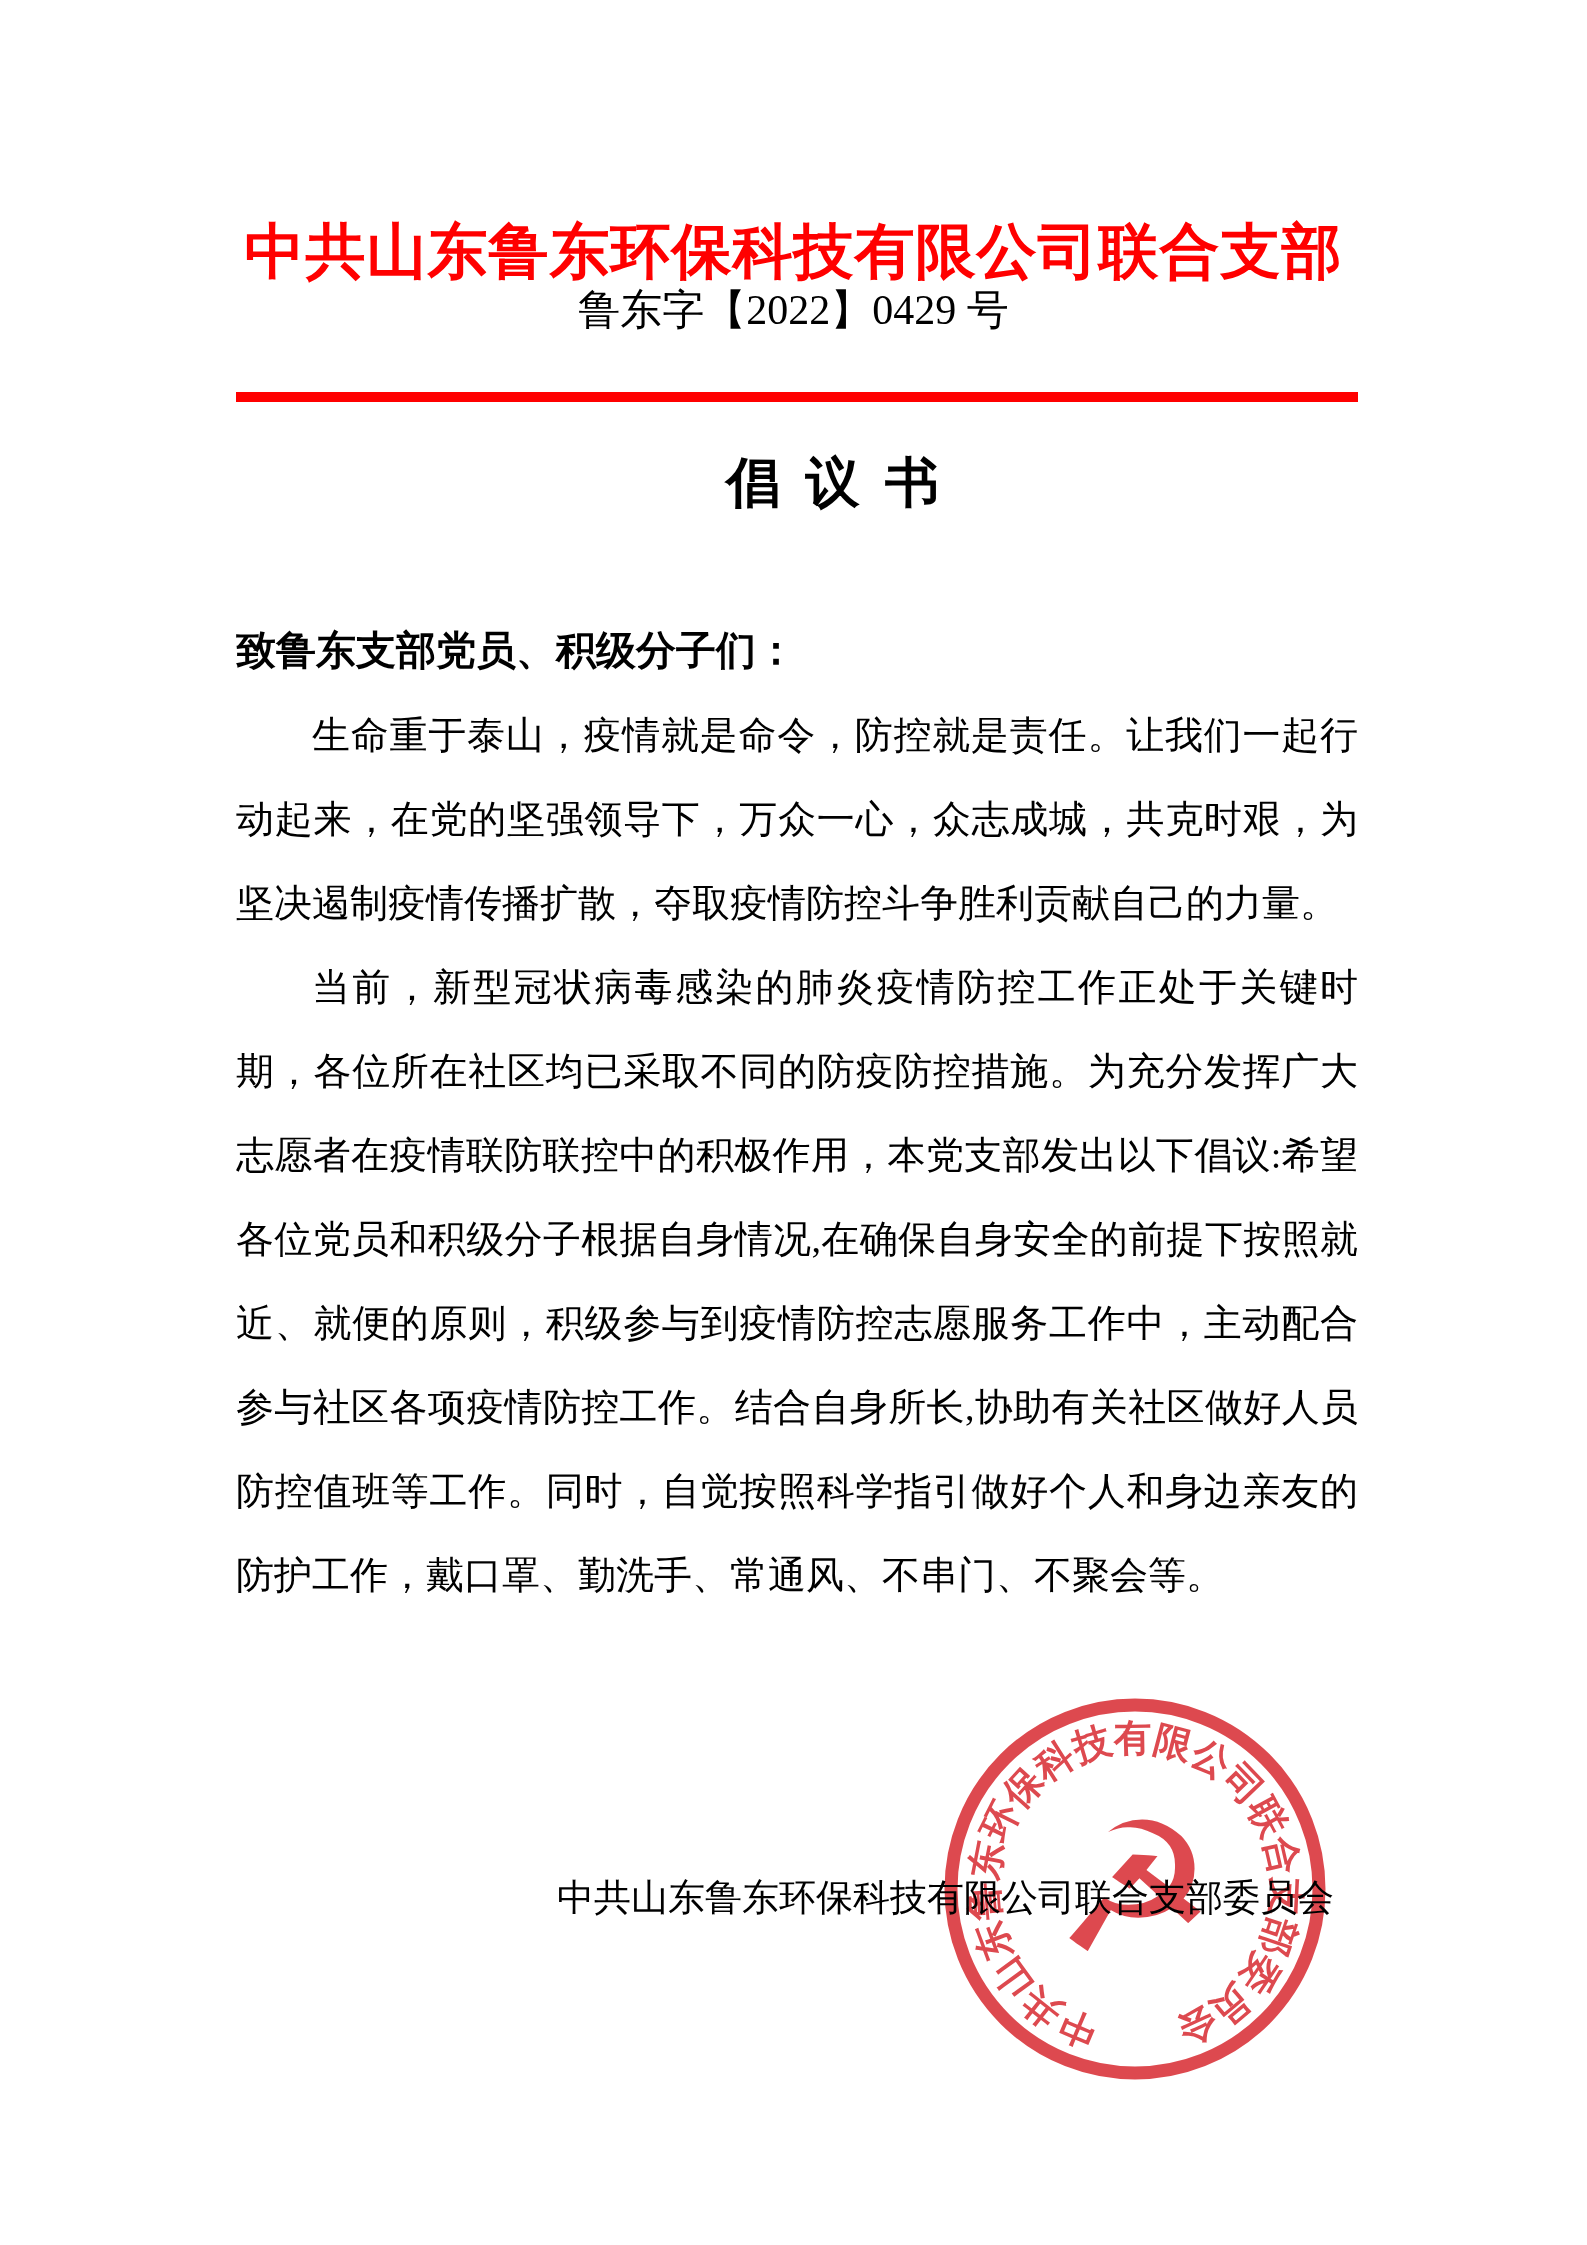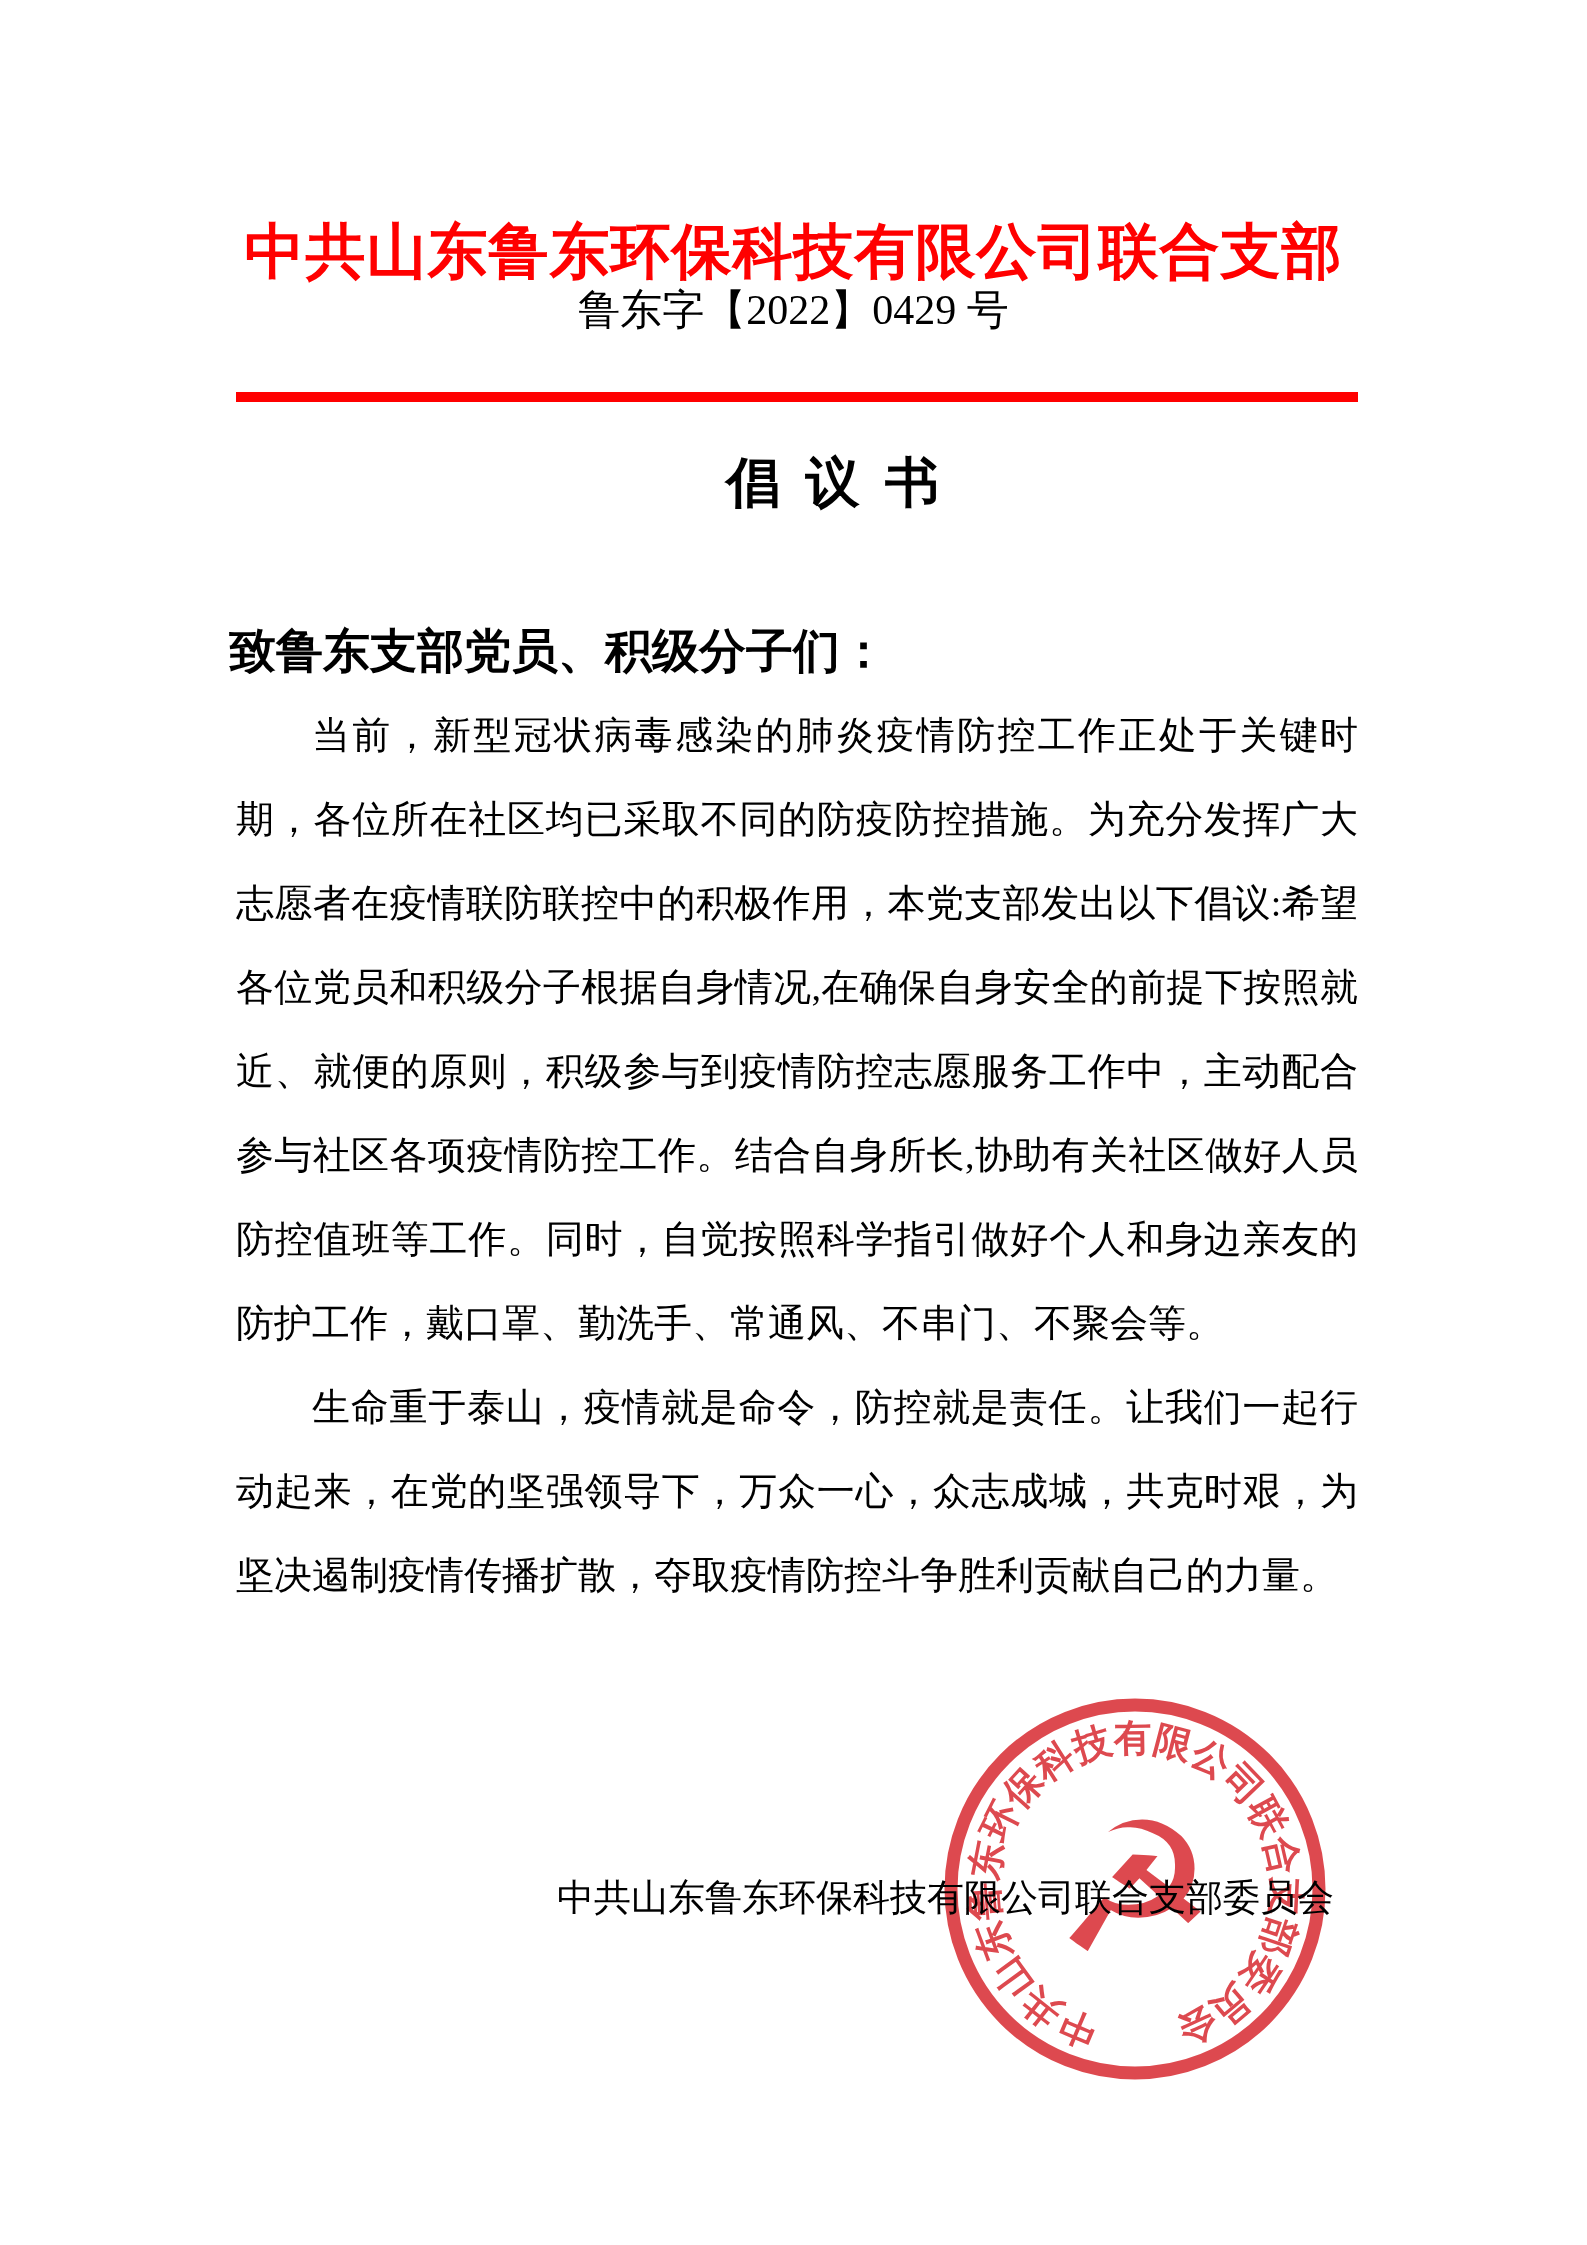--- a/index.html
+++ b/index.html
@@ -38,22 +38,22 @@
   }
   .doc-title{
     position:absolute;top:443px;left:0;width:100%;
     text-align:center;
     font-size:54px;line-height:80px;font-weight:bold;
     letter-spacing:6px;
     white-space:nowrap;
     margin-left:42px;
   }
   .salutation{
-    position:absolute;top:609px;left:229px;width:1122px;
-    font-size:47px;line-height:84px;font-weight:bold;
+    position:absolute;top:609px;left:236px;width:1122px;
+    font-size:40px;line-height:84px;font-weight:bold;
   }
   .body-text{
     position:absolute;top:693px;left:236px;width:1122px;
     font-size:38px;line-height:84px;
     text-align:justify;
     text-justify:inter-character;
   }
   .body-text p{margin:0;text-indent:76px;}
   .sig-block{
     position:absolute;top:1856px;left:236px;width:1122px;
@@ -79,22 +79,22 @@
 
   <div class="doc-number">鲁东字【2022】0429 号</div>
 
   <div class="red-rule"></div>
 
   <div class="doc-title">倡 议 书</div>
 
   <div class="salutation">致鲁东支部党员、积级分子们：</div>
 
   <div class="body-text">
+    <p>生命重于泰山，疫情就是命令，防控就是责任。让我们一起行动起来，在党的坚强领导下，万众一心，众志成城，共克时艰，为坚决遏制疫情传播扩散，夺取疫情防控斗争胜利贡献自己的力量。</p>
     <p>当前，新型冠状病毒感染的肺炎疫情防控工作正处于关键时期，各位所在社区均已采取不同的防疫防控措施。为充分发挥广大志愿者在疫情联防联控中的积极作用，本党支部发出以下倡议:希望各位党员和积级分子根据自身情况,在确保自身安全的前提下按照就近、就便的原则，积级参与到疫情防控志愿服务工作中，主动配合参与社区各项疫情防控工作。结合自身所长,协助有关社区做好人员防控值班等工作。同时，自觉按照科学指引做好个人和身边亲友的防护工作，戴口罩、勤洗手、常通风、不串门、不聚会等。</p>
-    <p>生命重于泰山，疫情就是命令，防控就是责任。让我们一起行动起来，在党的坚强领导下，万众一心，众志成城，共克时艰，为坚决遏制疫情传播扩散，夺取疫情防控斗争胜利贡献自己的力量。</p>
   </div>
 
   <div class="sig-block">
     <span class="sig-org">中共山东鲁东环保科技有限公司联合支部委员会</span>
   </div>
 
   <svg class="stamp" viewBox="0 0 400 400">
     <circle cx="200" cy="200" r="184" fill="none" stroke="#d93036" stroke-width="13"></circle>
     <path id="stamp-ring-path" d="M 164.3 333.3 A 138 138 0 1 1 235.7 333.3" fill="none" stroke="none"></path>
     <text font-size="38" fill="#d93036" font-weight="bold" font-family="Liberation Serif, DejaVu Serif, serif">

